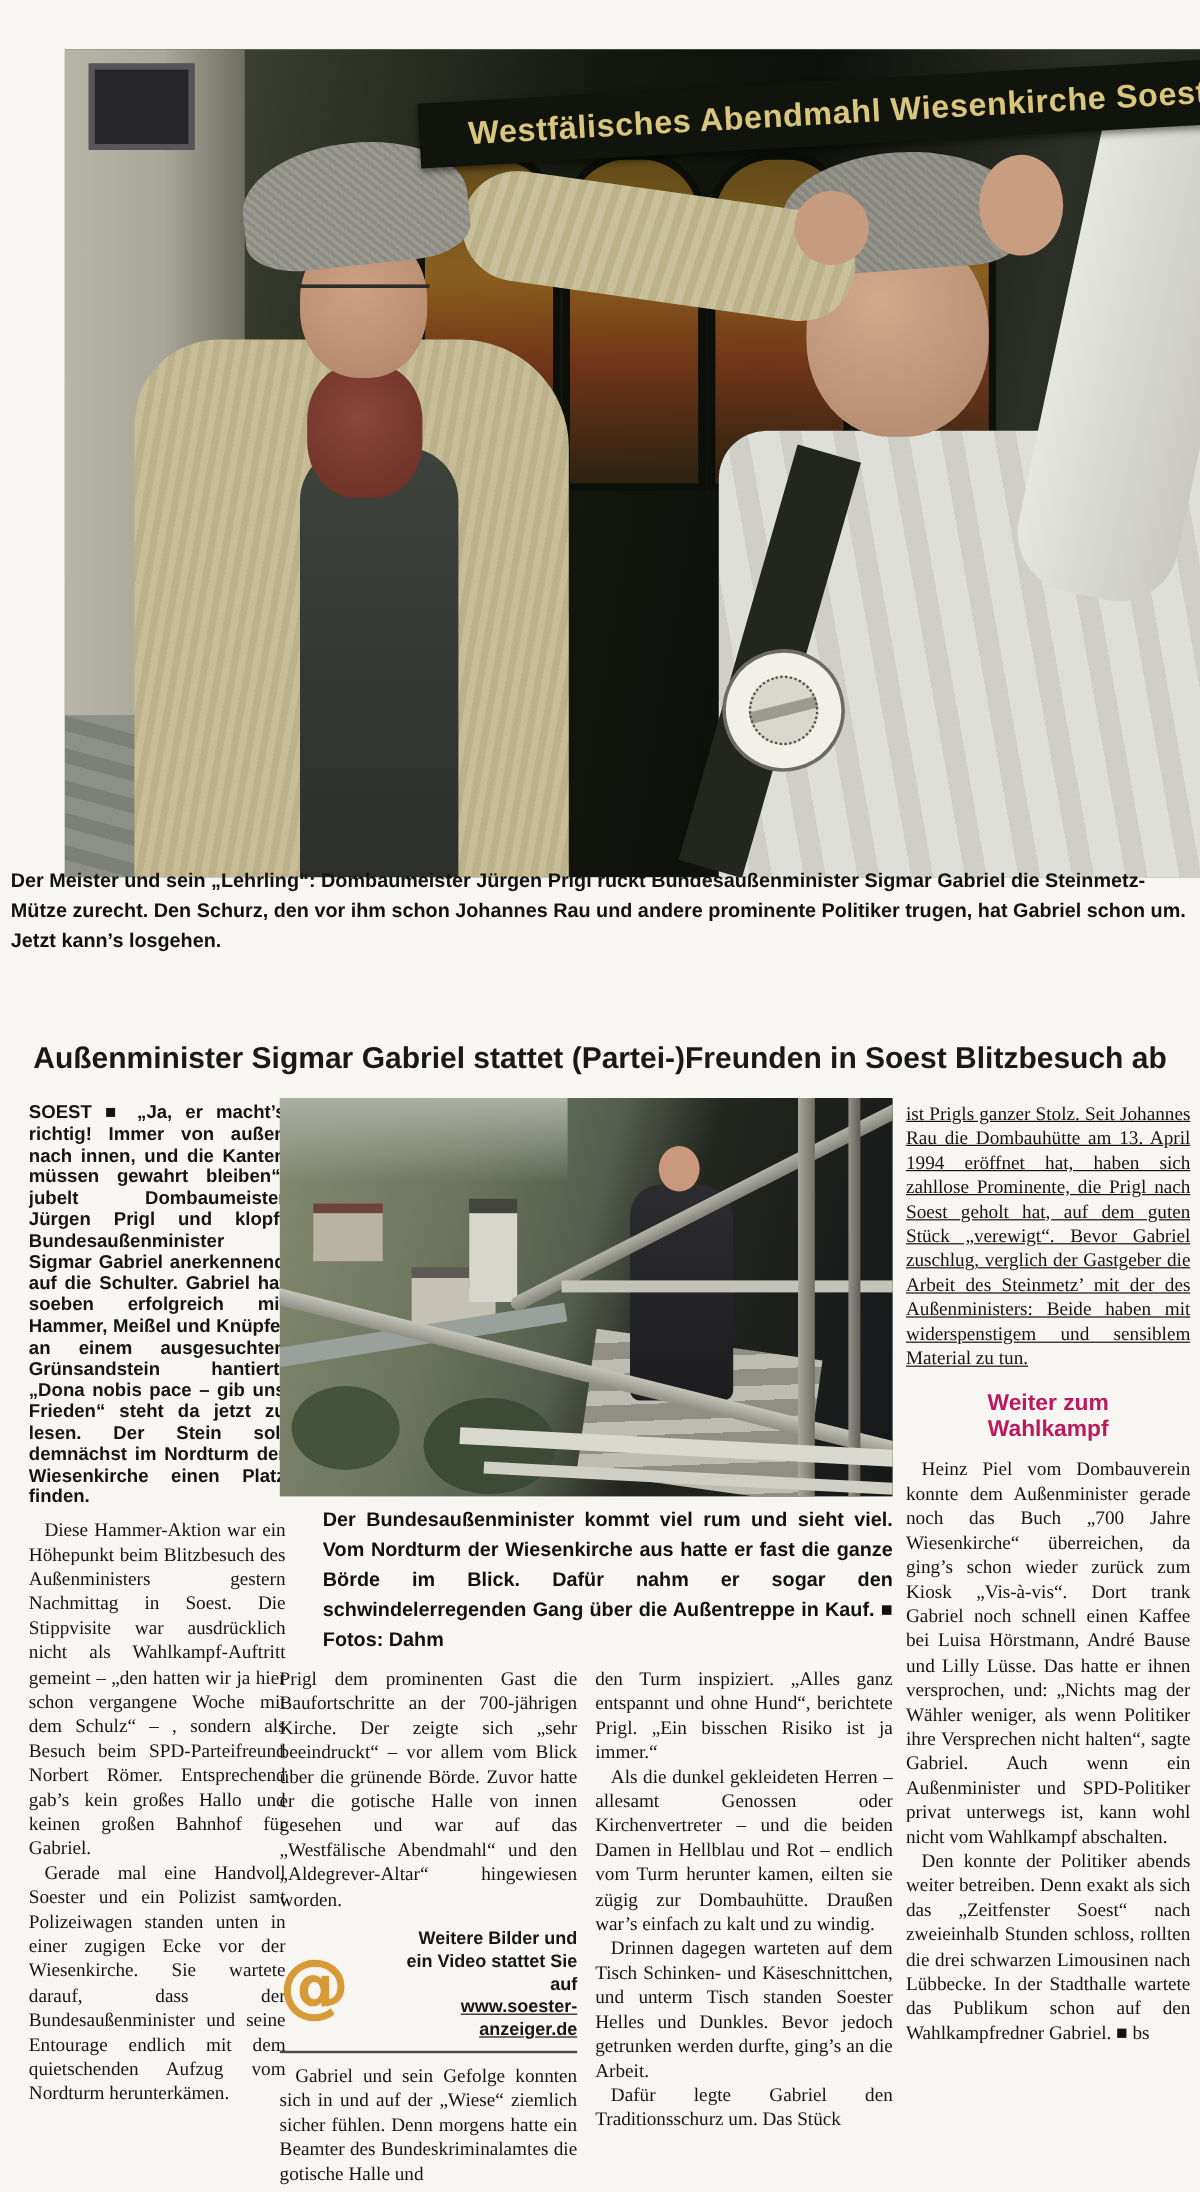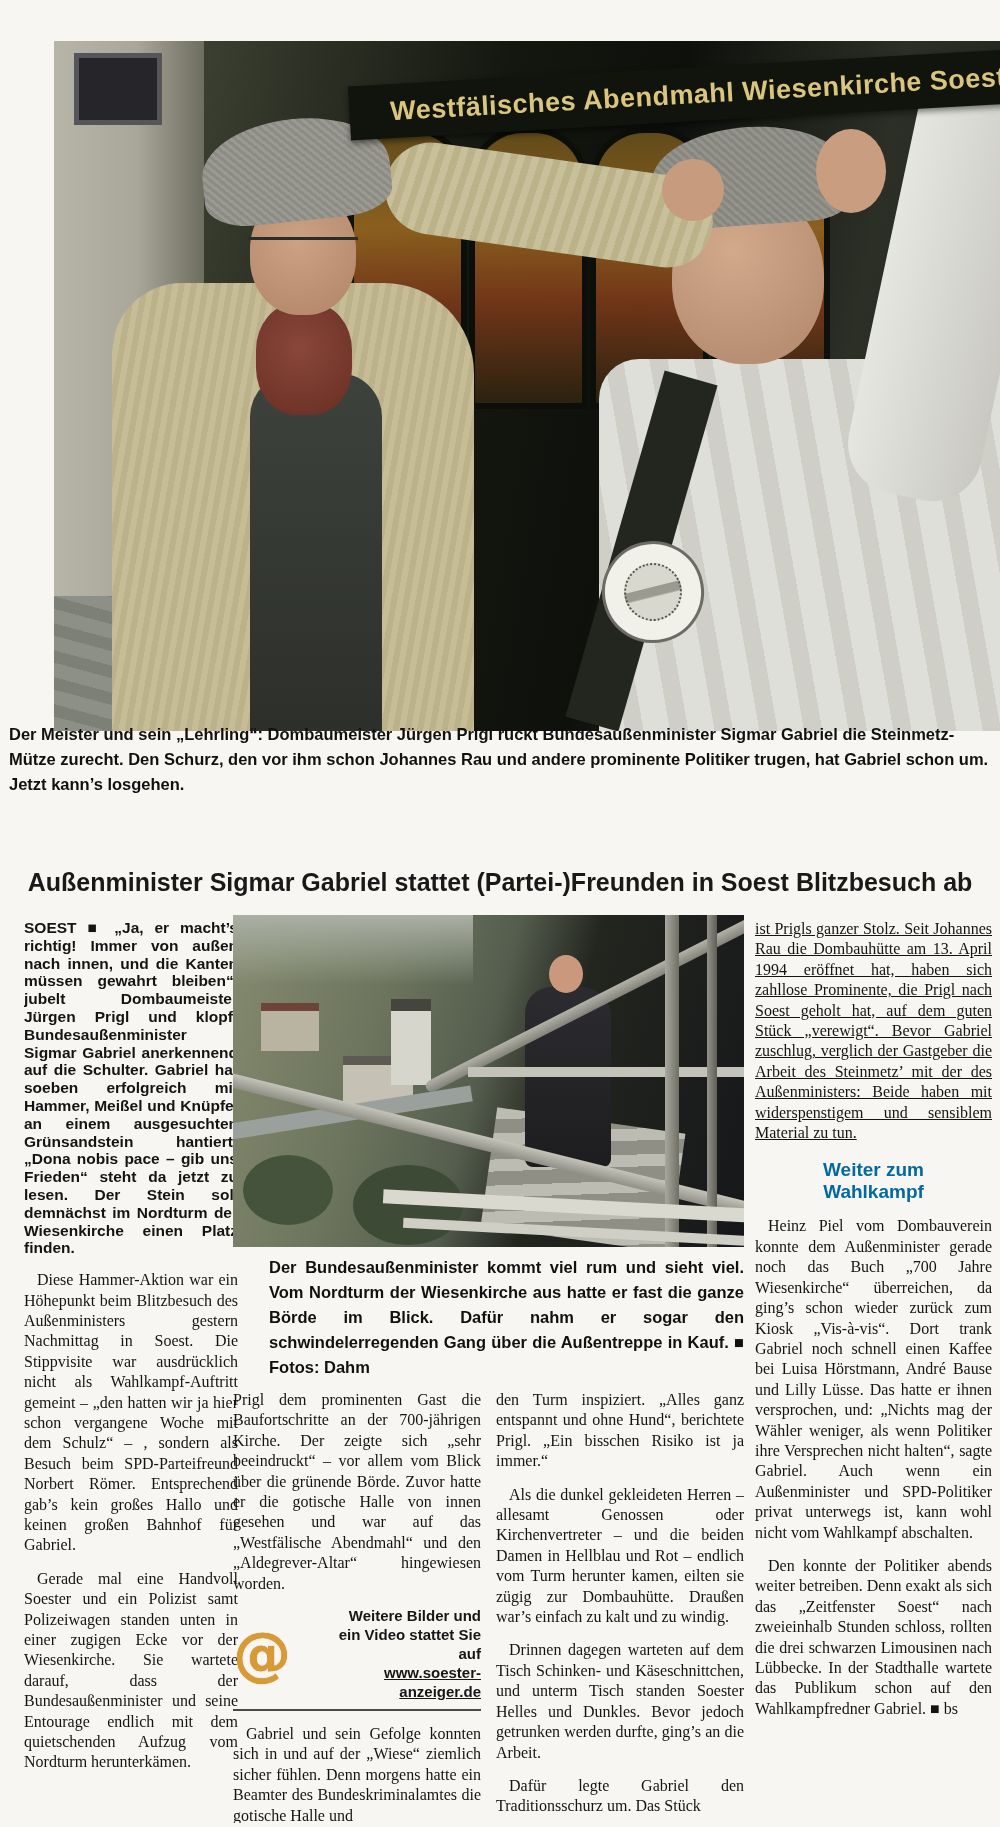--- a/index.html
+++ b/index.html
@@ -58,22 +58,22 @@
   .subheadline{position:absolute;left:0;top:868px;width:100%;margin:0;text-align:center;
             font:bold 25px/1.15 "Liberation Sans",sans-serif;color:#191919;}
   
   .col{position:absolute;top:913px;height:910px;overflow:hidden;}
   .col-left{left:24px;width:214px;}
   .col-mid{left:233px;width:511px;}
   .col-right{left:755px;width:237px;}
   .lead{font:bold 15.5px/17.8px "Liberation Sans",sans-serif;text-align:justify;margin:6px 0 0 0;}
   .serif{font:16px/20.4px "Liberation Serif",serif;text-align:justify;margin:0;}
   .gap-top{margin-top:9px;}
-  .indent{text-indent:13px;margin-top:13px;}
-  h3.crosshead{font:bold 19px/22px "Liberation Sans",sans-serif;text-align:center;margin:16px 14px 12px 14px;color:#0369a1;}
+  .indent{text-indent:13px;}
+  h3.crosshead{font:bold 19px/22px "Liberation Sans",sans-serif;text-align:center;margin:16px 14px 12px 14px;color:#be185d;}
   
   .inline-photo{position:relative;width:511px;height:332px;margin:2px 0 0 0;overflow:hidden;
      background:linear-gradient(105deg,#848a6e 0%,#6d755e 28%,#555e4e 48%,#23251f 62%,#16171a 100%);}
   .ip-sky{position:absolute;left:0;top:0;width:240px;height:70px;background:linear-gradient(180deg,#aab0a4,transparent);}
   .ip-block1{position:absolute;left:28px;top:96px;width:58px;height:40px;background:#b9b3a2;box-shadow:0 -8px 0 #6e4438;}
   .ip-block2{position:absolute;left:110px;top:150px;width:70px;height:46px;background:#c5c1b4;box-shadow:0 -9px 0 #5c5a52;}
   .ip-church{position:absolute;left:158px;top:96px;width:40px;height:74px;background:#d6d6cc;box-shadow:0 -12px 0 #44453c;}
   .ip-road{position:absolute;left:-10px;top:190px;width:250px;height:16px;background:#9aa09c;transform:rotate(-9deg);}
   .ip-tree1{position:absolute;left:10px;top:240px;width:90px;height:70px;border-radius:50%;background:#45523c;}
   .ip-tree2{position:absolute;left:120px;top:250px;width:110px;height:80px;border-radius:50%;background:#3c4a36;}

